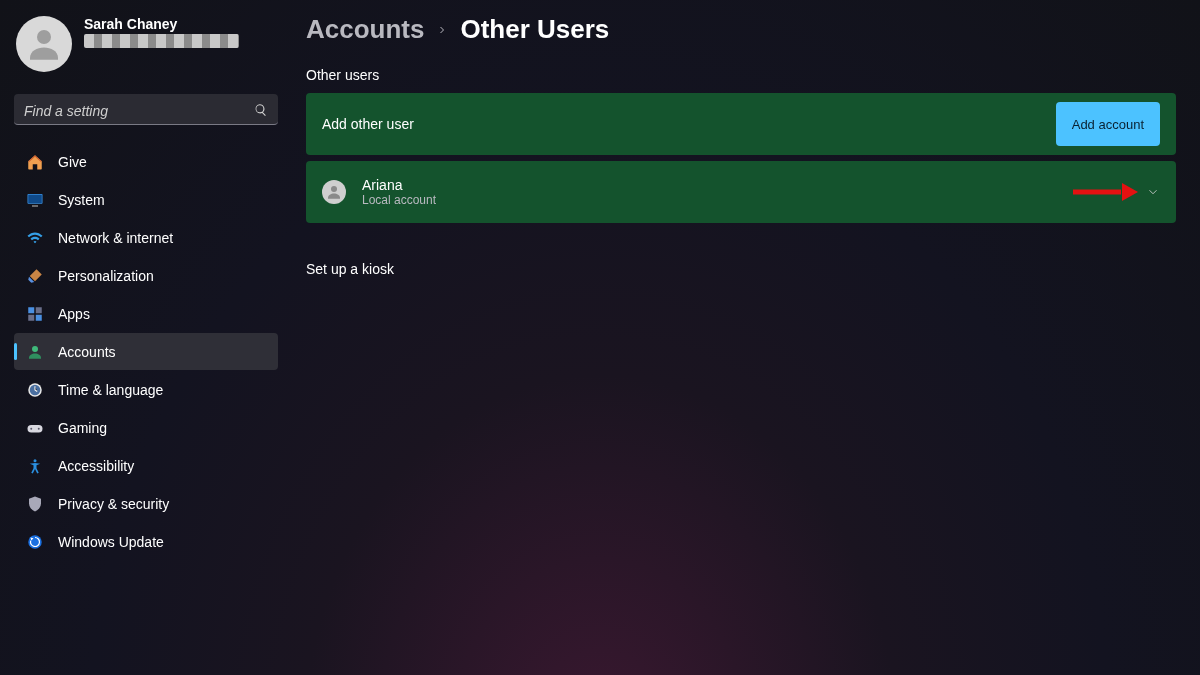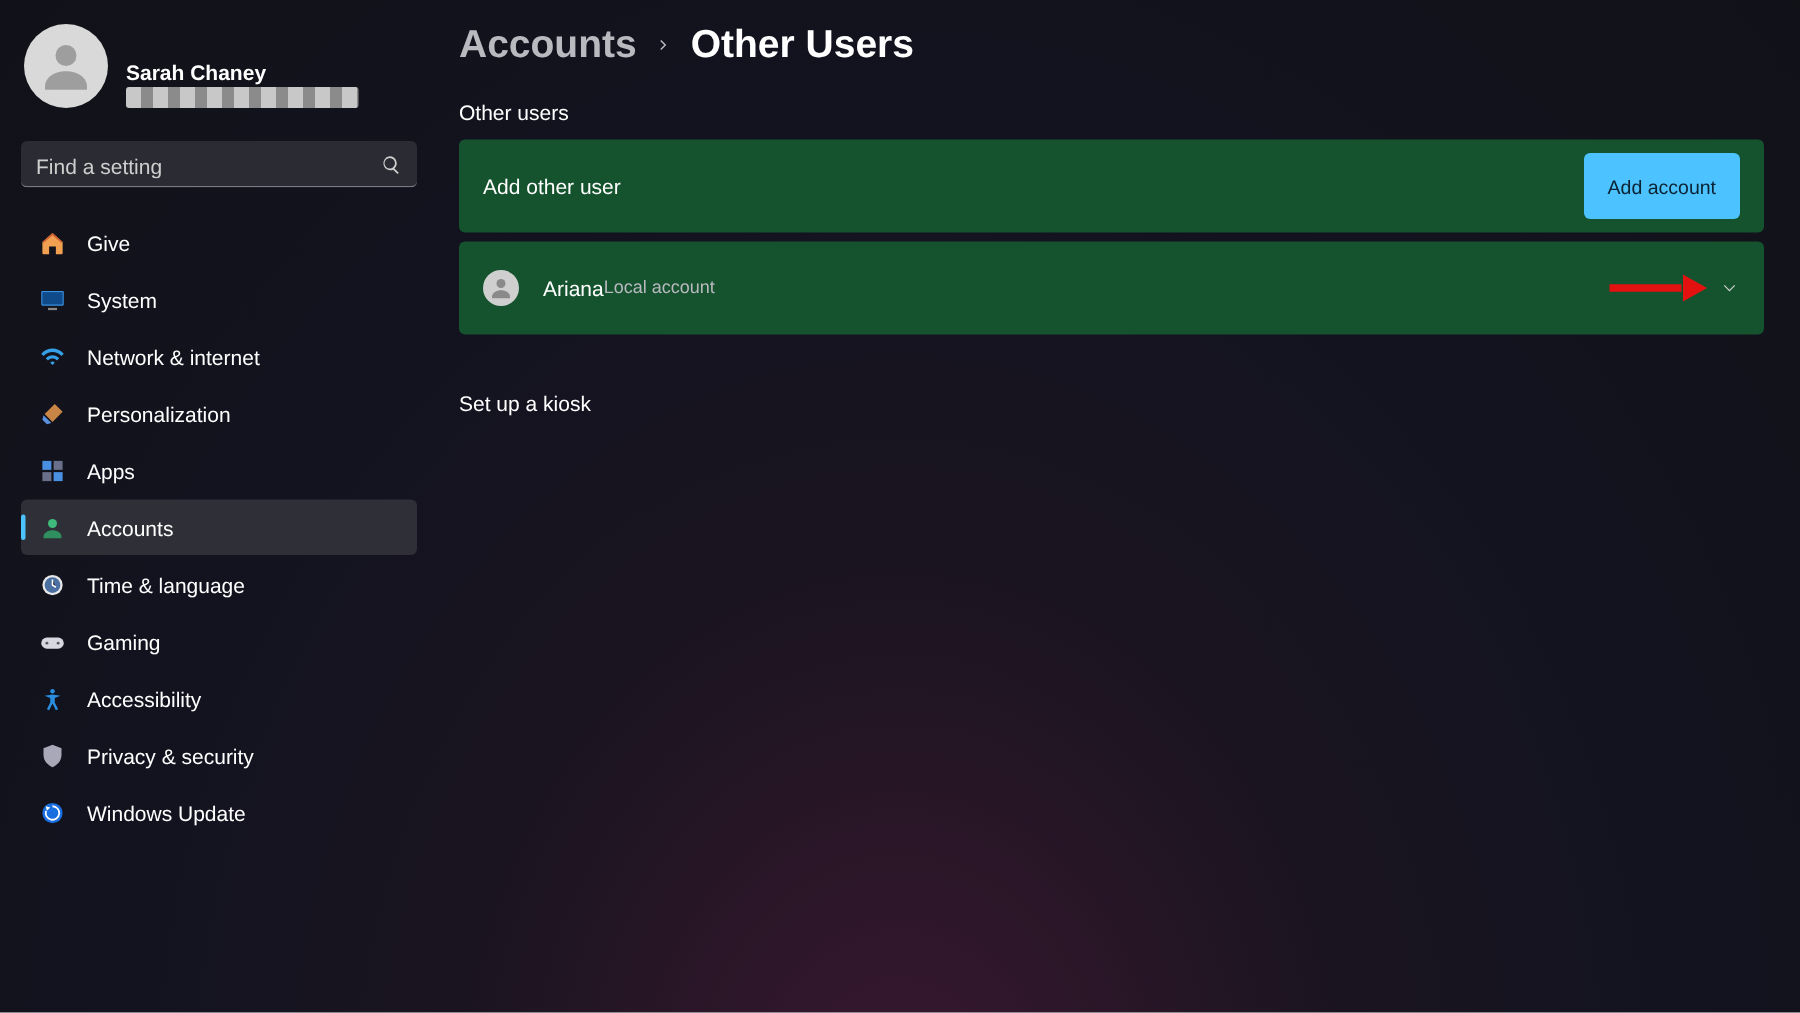--- a/index.html
+++ b/index.html
@@ -5,35 +5,35 @@
   * { margin: 0; padding: 0; box-sizing: border-box; font-family: "Segoe UI", -apple-system, sans-serif; }
   html, body { width: 1200px; height: 675px; overflow: hidden; }
   body {
     background: radial-gradient(ellipse at 50% 110%, #3a1830 0%, #1a1420 35%, #131320 60%, #111218 100%);
     color: #ffffff;
     display: flex;
   }
 
   
   .sidebar { width: 292px; padding: 16px 14px 0 14px; display: flex; flex-direction: column; }
-  .profile { display: flex; align-items: flex-end; gap: 12px; margin-bottom: 22px; padding-left: 2px;}
+  .profile { display: flex; align-items: flex-start; gap: 12px; margin-bottom: 22px; padding-left: 2px;}
   .avatar-large {
     width: 56px; height: 56px; border-radius: 50%;
     background: #d9d9d9; display:flex; align-items:center; justify-content:center;
   }
   .avatar-large svg { width: 42px; height: 42px; fill:#9e9e9e; }
   .profile-text { display:flex; flex-direction:column; gap:2px; }
   .profile-name { font-size: 14px; font-weight: 600; }
   .profile-email { font-size: 12px; color:#bdbdbd; background: repeating-linear-gradient(90deg,#c8c8c8 0 10px,#8b8b8b 10px 18px); height:14px; width:155px; filter:blur(0.5px); border-radius:2px;}
 
   .search-wrap { position:relative; margin-bottom:18px; }
   .search {
     width:100%; height:31px; border:none; border-radius:4px;
     background:#2b2b33; color:#cfcfcf; padding:4px 34px 0 10px;
-    font-size:14px; outline:none; border-bottom:1px solid #7a7a85;
+    font-size:14px; outline:none; border-bottom:1px solid #7a7a85;font-style:italic;
   }
   .search::placeholder{ color:#cfcfcf; }
   .search-icon { position:absolute; right:10px; top:50%; transform:translateY(-50%); width:14px; height:14px; fill:#d0d0d0; }
 
   .nav { display:flex; flex-direction:column; gap:1px; }
   .nav-item {
     display:flex; align-items:center; gap:14px; height:37px;
     padding:0 12px; border-radius:4px; cursor:pointer;
     font-size:14px;
   }
@@ -64,21 +64,21 @@
     height:44px; padding:0 16px; font-size:13px; cursor:pointer;
   }
 
   .user-card { min-height:62px; gap:14px; }
   .user-left { display:flex; align-items:center; gap:16px; }
   .avatar-small {
     width:24px; height:24px; border-radius:50%; background:#cfcfcf;
     display:flex; align-items:center; justify-content:center;
   }
   .avatar-small svg { width:18px; height:18px; fill:#8a8a8a; }
-  .user-text { display:flex; }
+  .user-text { display:flex; flex-direction:column; }
   .user-name { font-size:14px; }
   .user-sub { font-size:12px; color:#b9b9c0; }
   .user-right { display:flex; align-items:center; gap:10px; }
   .arrow-annot { width:63px; height:16px; position:relative; }
   .arrow-annot .shaft { position:absolute; left:0; top:50%; transform:translateY(-50%); height:5px; width:48px; background:#e41111; }
   .arrow-annot .head { position:absolute; right:-2px; top:50%; transform:translateY(-50%); width:0; height:0; border-left:16px solid #e41111; border-top:9px solid transparent; border-bottom:9px solid transparent; }
   .chevron { width:14px; height:14px; fill:none; stroke:#cfcfcf; stroke-width:1.5; }
 
   .spacer-lg { height:32px; }
   .kiosk-card { min-height:62px; }

